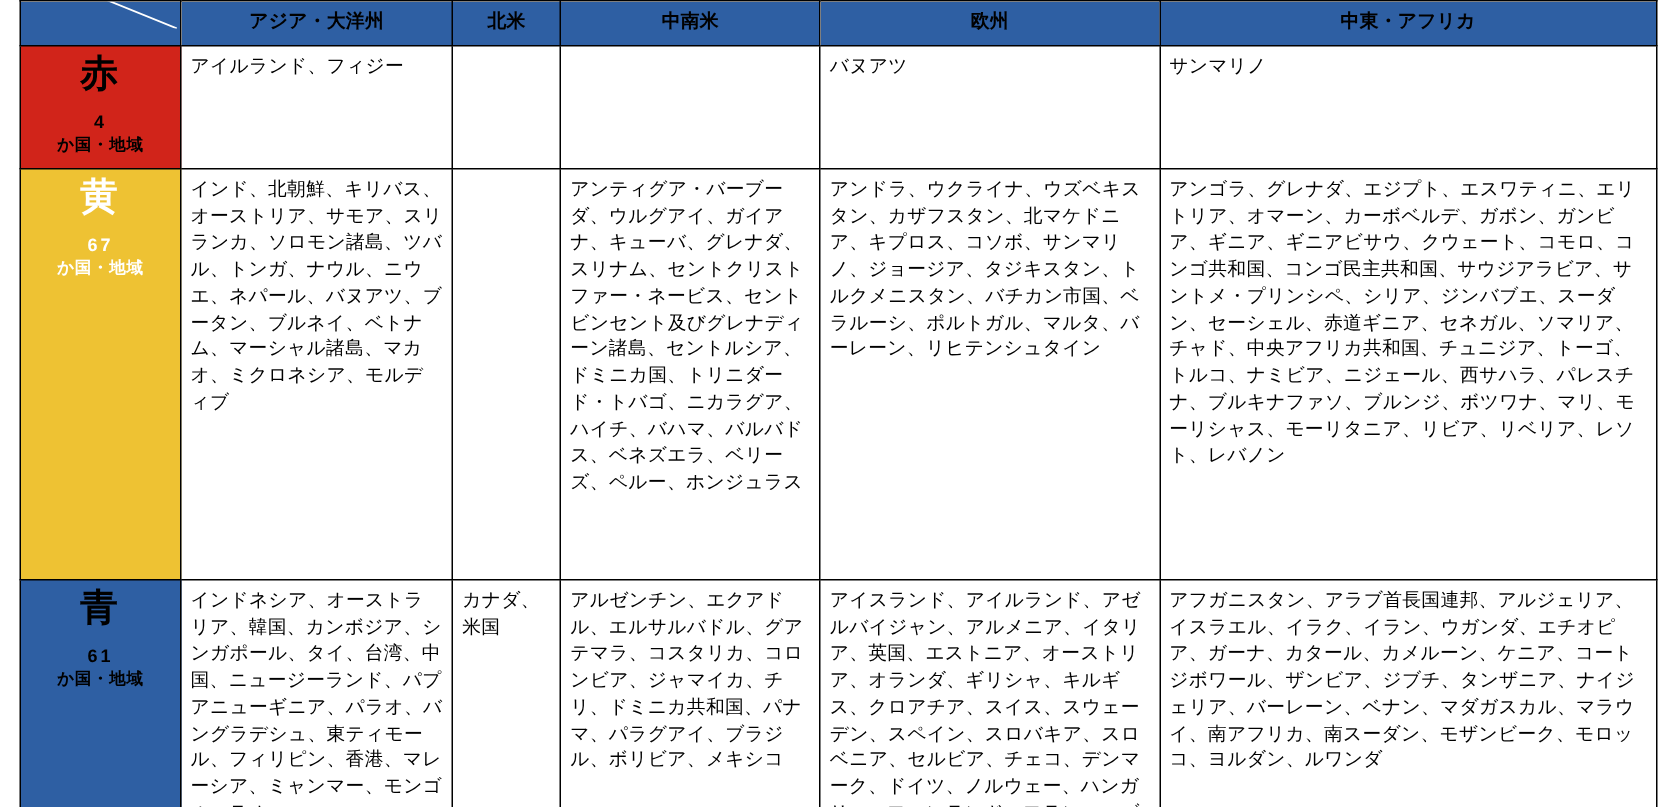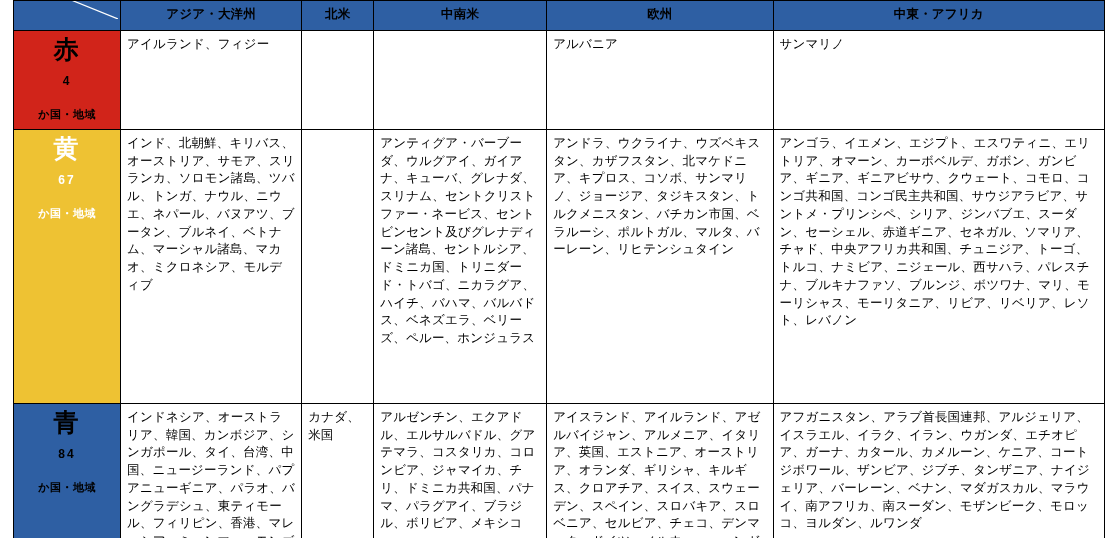--- a/index.html
+++ b/index.html
@@ -77,21 +77,21 @@
   td.level .lv-count {
     font-size: 12px;
     display: block;
     margin-top: 10px;
     letter-spacing: 2px;
     font-weight: bold;
   }
   td.level .lv-unit {
     font-size: 11px;
     display: block;
-    margin-top: 17px;
+    margin-top: 0;
     letter-spacing: 0.5px;
     font-weight: bold;
   }
   td.level.red { background: #d1241a; }
   td.level.yellow { background: #eec233; color: #ffffff; }
   td.level.blue { background: #2e5fa3; }
 
   
   col.c-level { width: 104px; }
   col.c-asia { width: 176px; }
@@ -140,39 +140,39 @@
     <tbody>
       <tr class="row-red">
         <td class="level red">
           <span class="lv-name">赤</span>
           <span class="lv-count">4</span>
           <span class="lv-unit">か国・地域</span>
         </td>
         <td class="body">アイルランド、フィジー</td>
         <td class="body"></td>
         <td class="body"></td>
-        <td class="body">アルバニア</td>
+        <td class="body">バヌアツ</td>
         <td class="body">サンマリノ</td>
       </tr>
       <tr class="row-yellow">
         <td class="level yellow">
           <span class="lv-name">黄</span>
           <span class="lv-count">67</span>
           <span class="lv-unit">か国・地域</span>
         </td>
         <td class="body">インド、北朝鮮、キリバス、オーストリア、サモア、スリランカ、ソロモン諸島、ツバル、トンガ、ナウル、ニウエ、ネパール、バヌアツ、ブータン、ブルネイ、ベトナム、マーシャル諸島、マカオ、ミクロネシア、モルディブ</td>
         <td class="body"></td>
         <td class="body">アンティグア・バーブーダ、ウルグアイ、ガイアナ、キューバ、グレナダ、スリナム、セントクリストファー・ネービス、セントビンセント及びグレナディーン諸島、セントルシア、ドミニカ国、トリニダード・トバゴ、ニカラグア、ハイチ、バハマ、バルバドス、ベネズエラ、ベリーズ、ペルー、ホンジュラス</td>
         <td class="body">アンドラ、ウクライナ、ウズベキスタン、カザフスタン、北マケドニア、キプロス、コソボ、サンマリノ、ジョージア、タジキスタン、トルクメニスタン、バチカン市国、ベラルーシ、ポルトガル、マルタ、バーレーン、リヒテンシュタイン</td>
-        <td class="body">アンゴラ、イエメン、エジプト、エスワティニ、エリトリア、オマーン、カーボベルデ、ガボン、ガンビア、ギニア、ギニアビサウ、クウェート、コモロ、コンゴ共和国、コンゴ民主共和国、サウジアラビア、サントメ・プリンシペ、シリア、ジンバブエ、スーダン、セーシェル、赤道ギニア、セネガル、ソマリア、チャド、中央アフリカ共和国、チュニジア、トーゴ、トルコ、ナミビア、ニジェール、西サハラ、パレスチナ、ブルキナファソ、ブルンジ、ボツワナ、マリ、モーリシャス、モーリタニア、リビア、リベリア、レソト、レバノン</td>
+        <td class="body">アンゴラ、グレナダ、エジプト、エスワティニ、エリトリア、オマーン、カーボベルデ、ガボン、ガンビア、ギニア、ギニアビサウ、クウェート、コモロ、コンゴ共和国、コンゴ民主共和国、サウジアラビア、サントメ・プリンシペ、シリア、ジンバブエ、スーダン、セーシェル、赤道ギニア、セネガル、ソマリア、チャド、中央アフリカ共和国、チュニジア、トーゴ、トルコ、ナミビア、ニジェール、西サハラ、パレスチナ、ブルキナファソ、ブルンジ、ボツワナ、マリ、モーリシャス、モーリタニア、リビア、リベリア、レソト、レバノン</td>
       </tr>
       <tr class="row-blue">
         <td class="level blue">
           <span class="lv-name">青</span>
-          <span class="lv-count">84</span>
+          <span class="lv-count">61</span>
           <span class="lv-unit">か国・地域</span>
         </td>
         <td class="body clip">インドネシア、オーストラリア、韓国、カンボジア、シンガポール、タイ、台湾、中国、ニュージーランド、パプアニューギニア、パラオ、バングラデシュ、東ティモール、フィリピン、香港、マレーシア、ミャンマー、モンゴル、ラオス</td>
         <td class="body clip">カナダ、米国</td>
         <td class="body clip">アルゼンチン、エクアドル、エルサルバドル、グアテマラ、コスタリカ、コロンビア、ジャマイカ、チリ、ドミニカ共和国、パナマ、パラグアイ、ブラジル、ボリビア、メキシコ</td>
         <td class="body clip">アイスランド、アイルランド、アゼルバイジャン、アルメニア、イタリア、英国、エストニア、オーストリア、オランダ、ギリシャ、キルギス、クロアチア、スイス、スウェーデン、スペイン、スロバキア、スロベニア、セルビア、チェコ、デンマーク、ドイツ、ノルウェー、ハンガリー、フィンランド、フランス、ブルガリア、ベ</td>
         <td class="body clip">アフガニスタン、アラブ首長国連邦、アルジェリア、イスラエル、イラク、イラン、ウガンダ、エチオピア、ガーナ、カタール、カメルーン、ケニア、コートジボワール、ザンビア、ジブチ、タンザニア、ナイジェリア、バーレーン、ベナン、マダガスカル、マラウイ、南アフリカ、南スーダン、モザンビーク、モロッコ、ヨルダン、ルワンダ</td>
       </tr>
     </tbody>
   </table>

